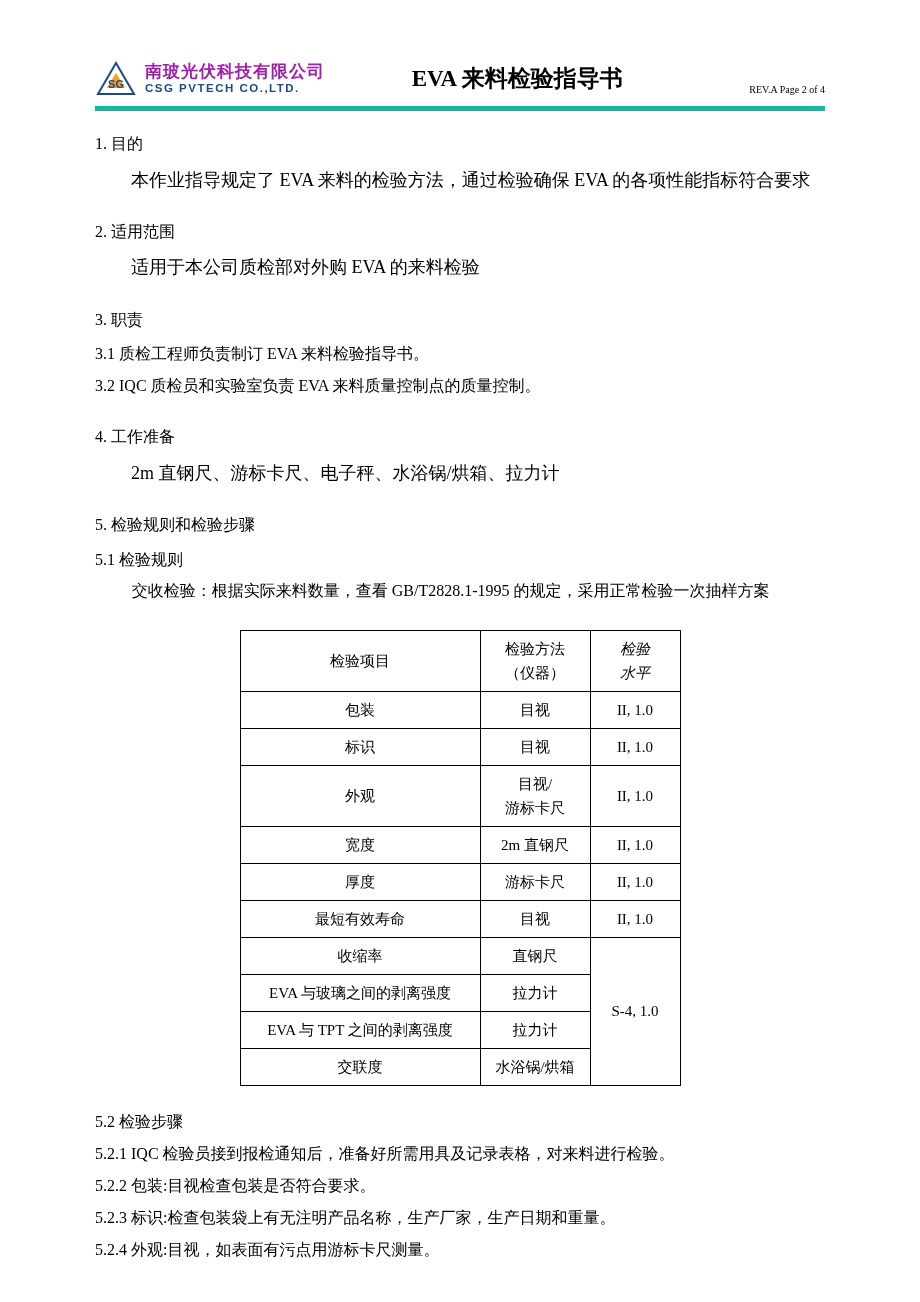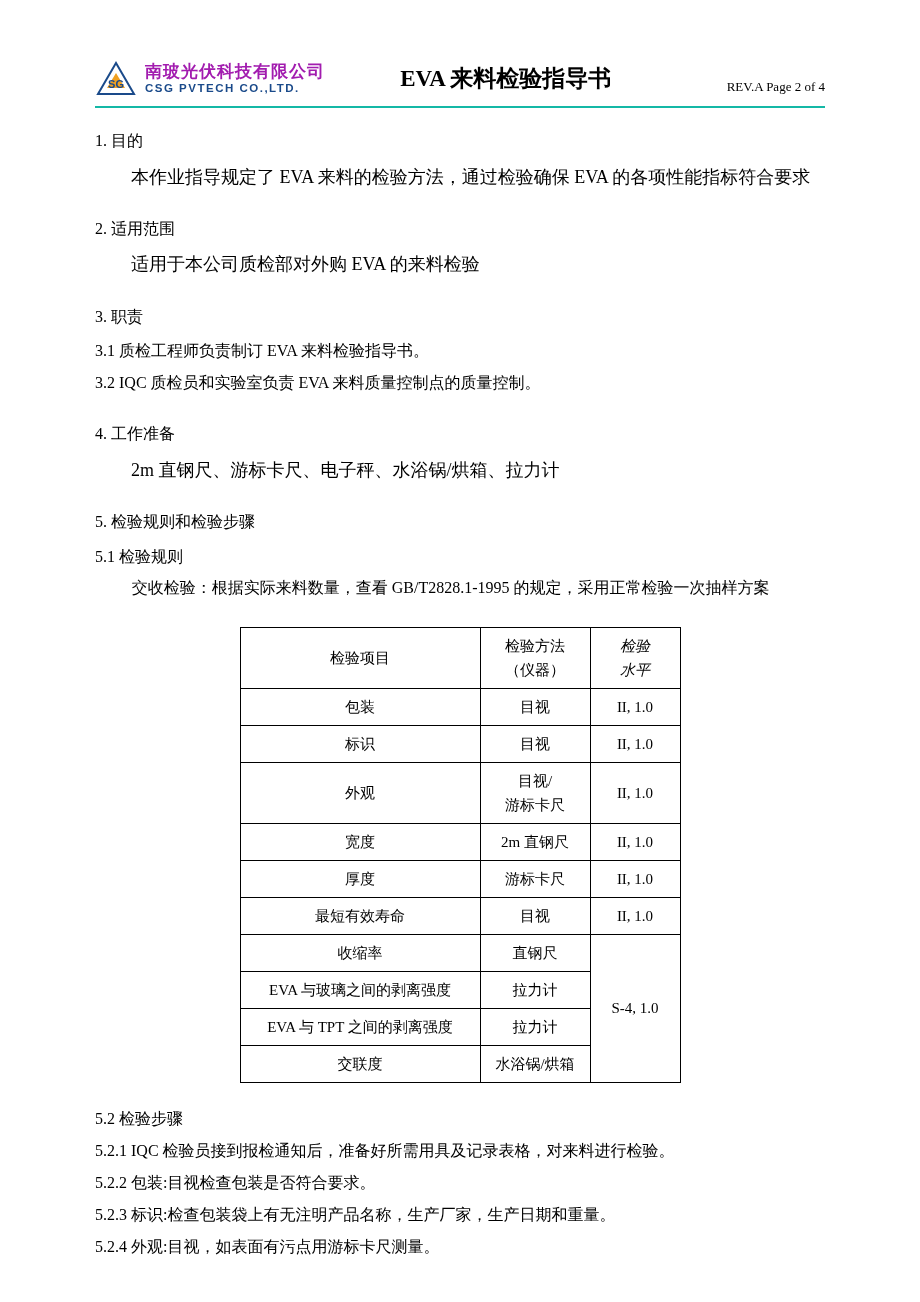--- a/index.html
+++ b/index.html
@@ -12,21 +12,21 @@
       color: #000;
       line-height: 1.6;
     }
     .page {
       padding: 60px 95px 40px 95px;
     }
     .header {
       display: flex;
       align-items: flex-end;
       justify-content: space-between;
-      border-bottom: 2px solid #14b8a6;
+      border-bottom: 5px solid #14b8a6;
       padding-bottom: 8px;
       margin-bottom: 20px;
     }
     .logo-block {
       display: flex;
       align-items: center;
       gap: 8px;
     }
     .logo-svg { width: 42px; height: 38px; }
     .company-name { line-height: 1.2; }
@@ -46,21 +46,21 @@
     }
     .doc-title {
       font-family: "SimSun", serif;
       font-size: 23px;
       font-weight: bold;
       color: #000;
       margin-right: 40px;
     }
     .page-info {
       font-family: "SimSun", serif;
-      font-size: 13px;
+      font-size: 10px;
       color: #000;
       text-align: right;
     }
     .section {
       margin-bottom: 22px;
     }
     .section-heading {
       font-size: 16px;
       margin-bottom: 6px;
     }

